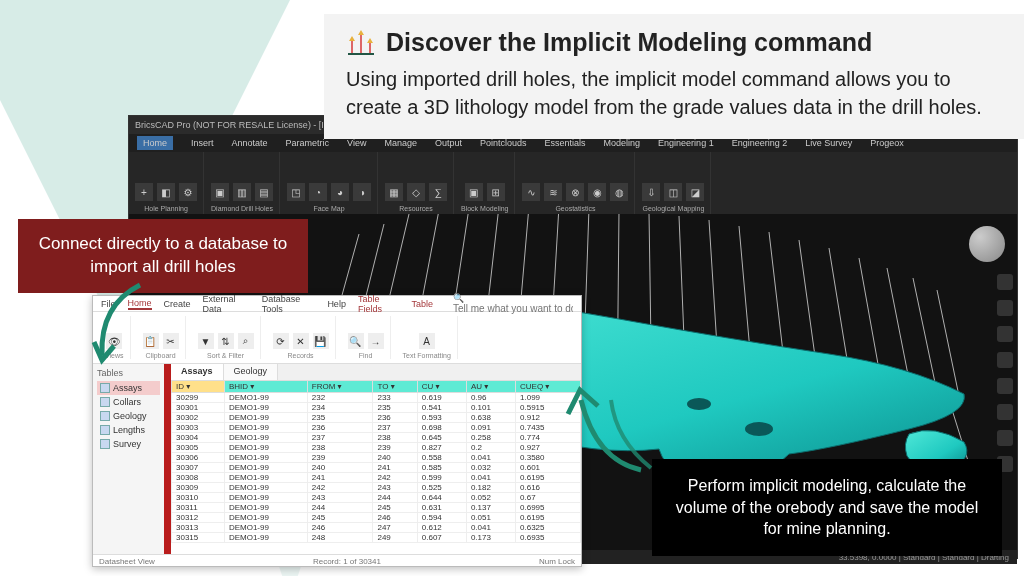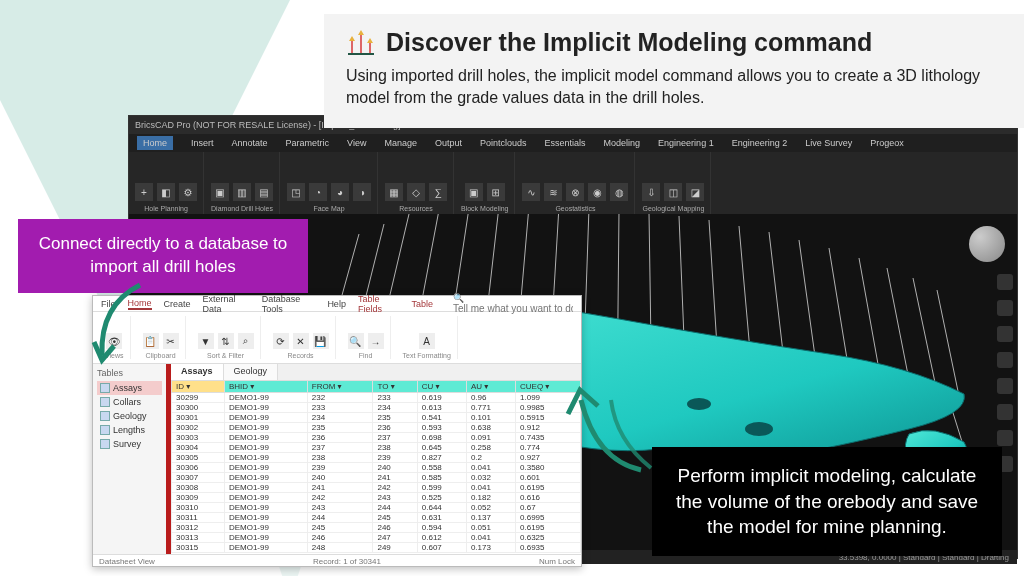--- a/index.html
+++ b/index.html
@@ -42,21 +42,21 @@
     color: #222;
     display: flex;
     align-items: center;
     gap: 10px;
     margin-bottom: 8px;
   }
   .headline-icon {
     display: inline-flex;
   }
   .headline-desc {
-    font-size: 16px;
+    font-size: 20px;
     line-height: 1.4;
     color: #222;
   }
   .cad-window {
     position: absolute;
     left: 128px; top: 115px;
     width: 890px; height: 444px;
     background: #1a1a1a;
     border: 1px solid #333;
     z-index: 2;
@@ -154,36 +154,36 @@
     display: flex;
     align-items: center;
     justify-content: flex-end;
     padding-right: 8px;
     gap: 6px;
   }
   .callout1 {
     position: absolute;
     left: 18px; top: 219px;
     width: 290px;
-    background: #a21caf;
+    background: #7f1d1d;
     color: #fff;
     text-align: center;
     font-size: 17px;
     padding: 14px 18px;
     z-index: 6;
     line-height: 1.35;
   }
   .callout2 {
     position: absolute;
     right: 22px; bottom: 20px;
     width: 350px;
     background: #000;
     color: #fff;
     text-align: center;
-    font-size: 19px;
+    font-size: 16px;
     padding: 16px 20px;
     z-index: 6;
     line-height: 1.35;
   }
   .access-window {
     position: absolute;
     left: 92px; top: 295px;
     width: 490px; height: 272px;
     background: #fff;
     border: 1px solid #bbb;
@@ -227,21 +227,21 @@
     font-size:10px;
   }
   .ar-label { font-size:7px; color:#888; }
   .access-body {
     display: flex;
     height: 190px;
   }
   .access-nav {
     width: 78px;
     background: #f5f5f5;
-    border-right: 5px solid #b91c1c;
+    border-right: 7px solid #b91c1c;
     padding: 4px;
     font-size: 9px;
   }
   .access-nav-hdr {
     font-size: 9px;
     color: #666;
     margin-bottom: 3px;
   }
   .access-nav-row {
     padding: 2px 3px;
@@ -581,29 +581,20 @@
               <tr>
                 <td>30299</td>
                 <td>DEMO1-99</td>
                 <td>232</td>
                 <td>233</td>
                 <td>0.619</td>
                 <td>0.96</td>
                 <td>1.099</td>
               </tr>
               <tr>
-                <td>30300</td>
-                <td>DEMO1-99</td>
-                <td>233</td>
-                <td>234</td>
-                <td>0.613</td>
-                <td>0.771</td>
-                <td>0.9985</td>
-              </tr>
-              <tr>
                 <td>30301</td>
                 <td>DEMO1-99</td>
                 <td>234</td>
                 <td>235</td>
                 <td>0.541</td>
                 <td>0.101</td>
                 <td>0.5915</td>
               </tr>
               <tr>
                 <td>30302</td>

